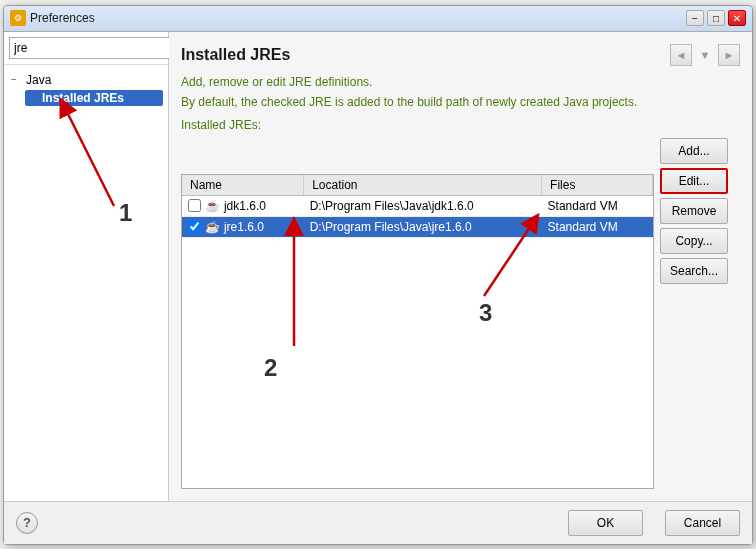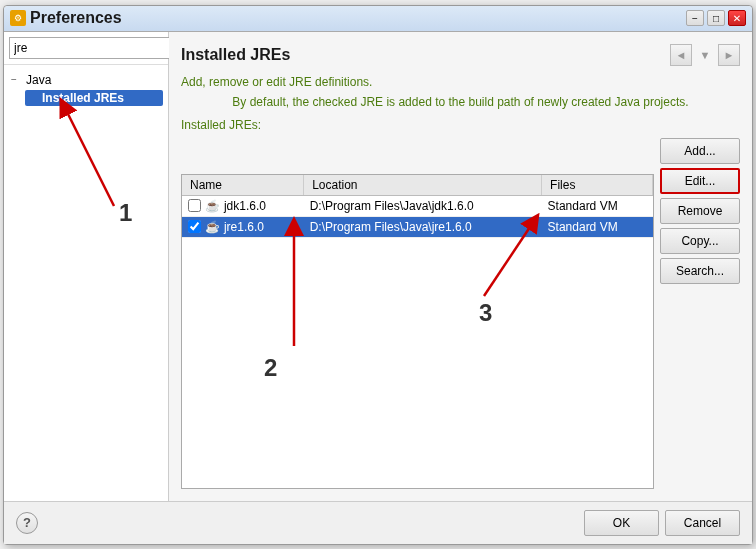--- a/index.html
+++ b/index.html
@@ -41,23 +41,23 @@
       background: #e8a000;
       border-radius: 2px;
       display: flex;
       align-items: center;
       justify-content: center;
       font-size: 9px;
       color: white;
     }
     .title-bar-text {
       flex: 1;
-      font-size: 16px;
+      font-size: 12px;
       color: #1a1a1a;
-      font-weight: 700;
+      font-weight: 400;
     }
     .title-bar-controls {
       display: flex;
       gap: 3px;
     }
     .title-btn {
       width: 18px;
       height: 16px;
       border: 1px solid #aaa;
       background: linear-gradient(to bottom, #f0f0f0, #ddd);
@@ -230,21 +230,21 @@
       height: 13px;
       cursor: pointer;
     }
     .action-buttons {
       display: flex;
       flex-direction: column;
       gap: 4px;
       width: 80px;
     }
     .action-btn {
-      width: 80px;
+      width: 68px;
       height: 26px;
       border: 1px solid #aaa;
       background: linear-gradient(to bottom, #f5f5f5, #e0e0e0);
       cursor: pointer;
       font-size: 12px;
       text-align: center;
       border-radius: 2px;
       display: flex;
       align-items: center;
       justify-content: center;
@@ -267,21 +267,21 @@
       cursor: pointer;
       display: flex;
       align-items: center;
       justify-content: center;
       font-size: 13px;
       font-weight: bold;
       color: #555;
     }
     .bottom-buttons {
       display: flex;
-      gap: 6px;
+      gap: 22px;
       margin-left: 19px;
     }
     .ok-btn, .cancel-btn {
       width: 75px;
       height: 26px;
       border: 1px solid #aaa;
       background: linear-gradient(to bottom, #f5f5f5, #e0e0e0);
       cursor: pointer;
       font-size: 12px;
       border-radius: 2px;
@@ -347,21 +347,21 @@
     <div class="right-panel">
       <div class="panel-header">
         <span class="panel-title">Installed JREs</span>
         <div class="nav-arrows">
           <button class="nav-btn" style="color:#999;">◄</button>
           <button class="nav-btn" style="border:none;background:none;color:#999;">▼</button>
           <button class="nav-btn" style="color:#999;">►</button>
         </div>
       </div>
       <p class="description-text">Add, remove or edit JRE definitions.</p>
-      <p class="description-text" style="margin-bottom:6px;text-align:center;">By default, the checked JRE is added to the build path of newly created Java projects.</p>
+      <p class="description-text" style="margin-bottom:6px;">By default, the checked JRE is added to the build path of newly created Java projects.</p>
       <p class="description-text" style="margin-bottom:4px;">Installed JREs:</p>
 
       <div class="table-section">
         <div class="jre-table-container">
           <table class="jre-table">
             <thead>
               <tr>
                 <th>Name</th>
                 <th>Location</th>
                 <th>Files</th>

